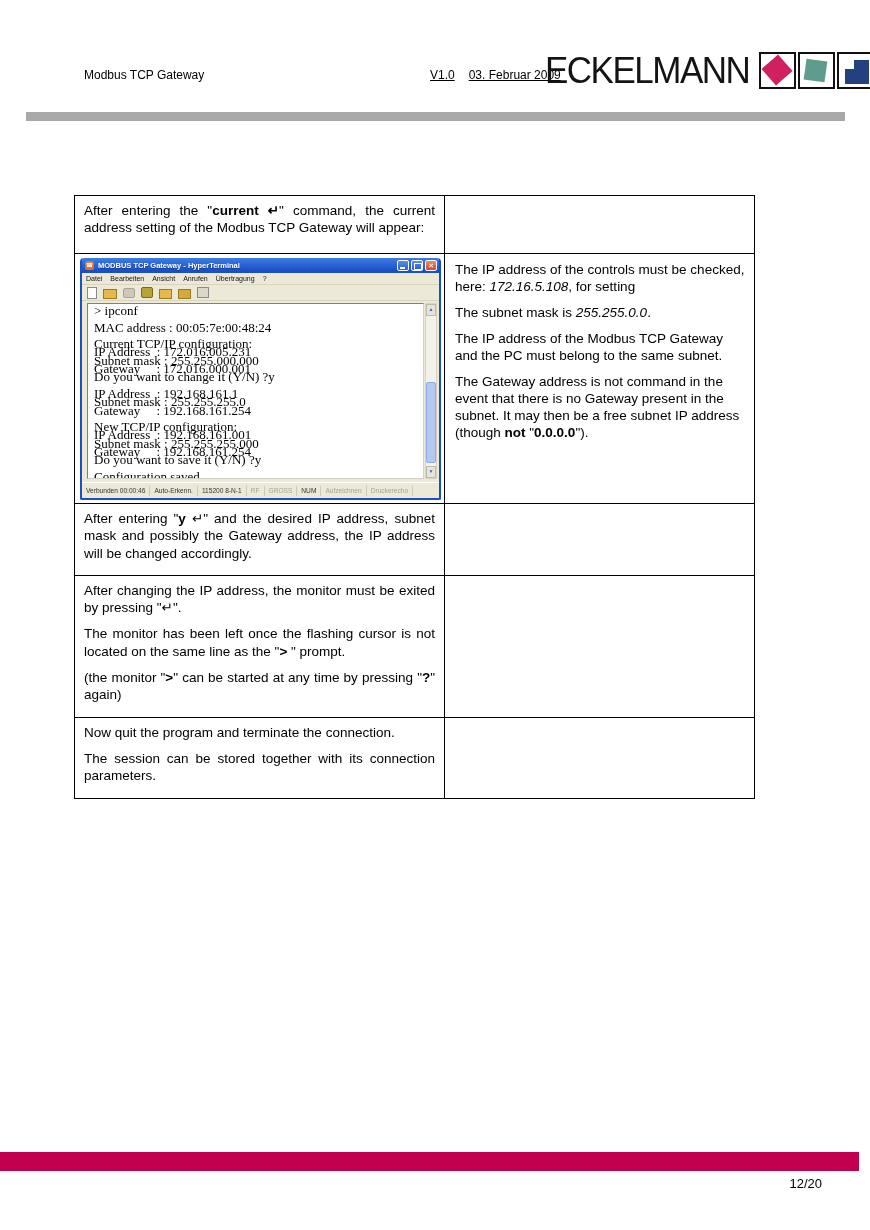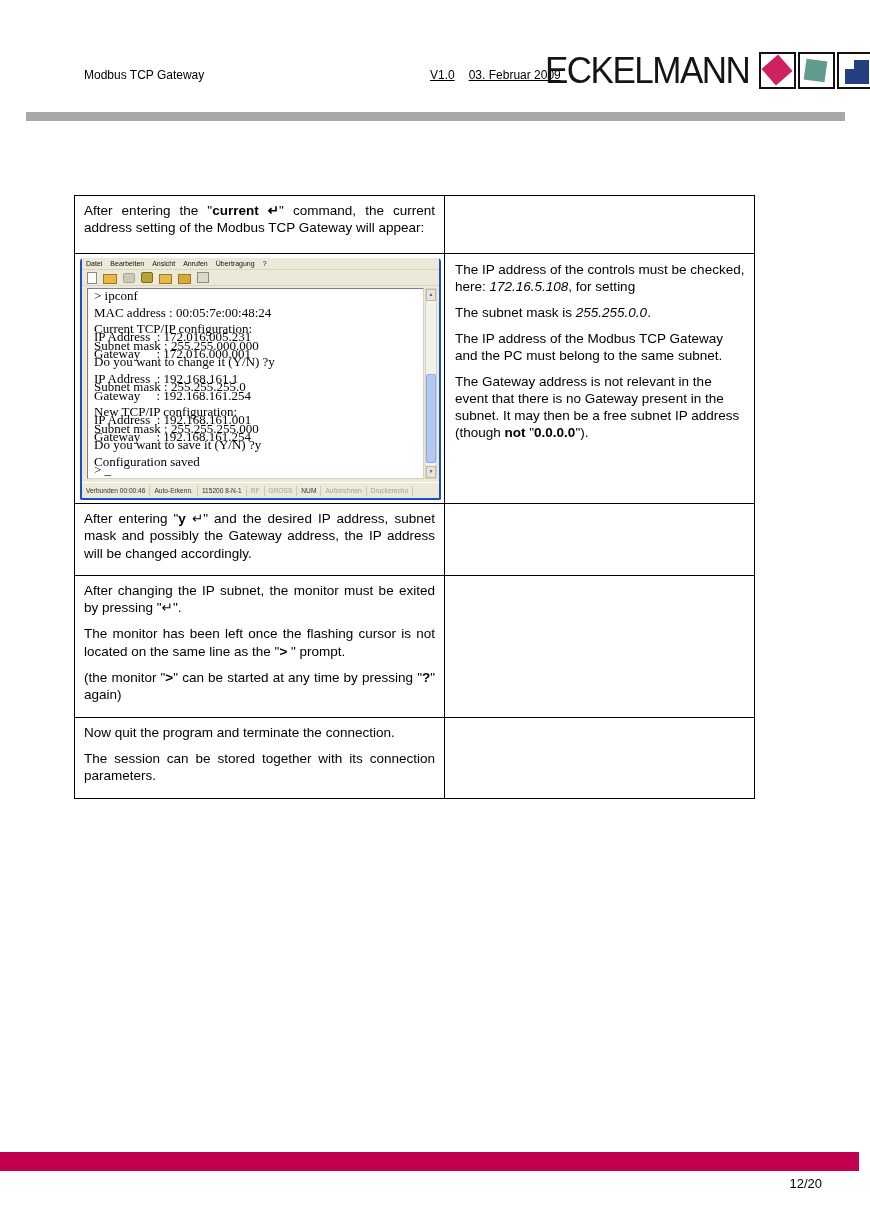--- a/index.html
+++ b/index.html
@@ -124,20 +124,27 @@
       <div class="t-cell-l">
         <p><span>After entering the "</span><span class="b">current ↵</span><span>" command, the current address setting of the Modbus TCP Gateway will appear:</span></p>
       </div>
       <div class="t-cell-r"></div>
     </div>
 
     <div class="t-row" style="min-height:249px;">
       <div class="t-cell-l noPad">
 
         <div class="term">
+          <div class="term-titlebar">
+            <div class="term-app-icon">☎</div>
+            <div class="term-title">MODBUS TCP Gateway - HyperTerminal</div>
+            <div class="wbtn wbtn-min"></div>
+            <div class="wbtn wbtn-max"></div>
+            <div class="wbtn wbtn-close">×</div>
+          </div>
           <div class="term-menubar">
               <span class="mitem">Datei</span>
               <span class="mitem">Bearbeiten</span>
               <span class="mitem">Ansicht</span>
               <span class="mitem">Anrufen</span>
               <span class="mitem">Übertragung</span>
               <span class="mitem">?</span>
             </div>
           <div class="term-toolbar">
               <span class="ticon new-connection-icon"></span>
@@ -191,34 +198,34 @@
               <span class="sitem dim">Aufzeichnen</span>
               <span class="sitem dim">Druckerecho</span>
             </div>
         </div>
 
       </div>
       <div class="t-cell-r">
         <p><span>The IP address of the controls must be checked, here: </span><span class="i">172.16.5.108</span><span>, for setting</span></p>
         <p><span>The subnet mask is </span><span class="i">255.255.0.0</span><span>.</span></p>
         <p><span>The IP address of the Modbus TCP Gateway and the PC must belong to the same subnet.</span></p>
-        <p><span>The Gateway address is not relevant in the event that there is no Gateway present in the subnet. It may then be a free subnet IP address (though </span><span class="b">not</span><span> "</span><span class="b">0.0.0.0</span><span>").</span></p>
+        <p><span>The Gateway address is not command in the event that there is no Gateway present in the subnet. It may then be a free subnet IP address (though </span><span class="b">not</span><span> "</span><span class="b">0.0.0.0</span><span>").</span></p>
       </div>
     </div>
 
     <div class="t-row" style="min-height:59px;">
       <div class="t-cell-l">
         <p><span>After entering "</span><span class="b">y</span><span> ↵" and the desired IP address, subnet mask and possibly the Gateway address, the IP address will be changed accordingly.</span></p>
       </div>
       <div class="t-cell-r"></div>
     </div>
 
     <div class="t-row" style="min-height:128px;">
       <div class="t-cell-l">
-        <p><span>After changing the IP subnet, the monitor must be exited by pressing "↵".</span></p>
+        <p><span>After changing the IP address, the monitor must be exited by pressing "↵".</span></p>
         <p><span>The monitor has been left once the flashing cursor is not located on the same line as the "</span><span class="b">&gt; </span><span>" prompt.</span></p>
         <p><span>(the monitor "</span><span class="b">&gt;</span><span>" can be started at any time by pressing "</span><span class="b">?</span><span>" again)</span></p>
       </div>
       <div class="t-cell-r"></div>
     </div>
 
     <div class="t-row" style="min-height:68px;">
       <div class="t-cell-l">
         <p><span>Now quit the program and terminate the connection.</span></p>
         <p><span>The session can be stored together with its connection parameters.</span></p>

